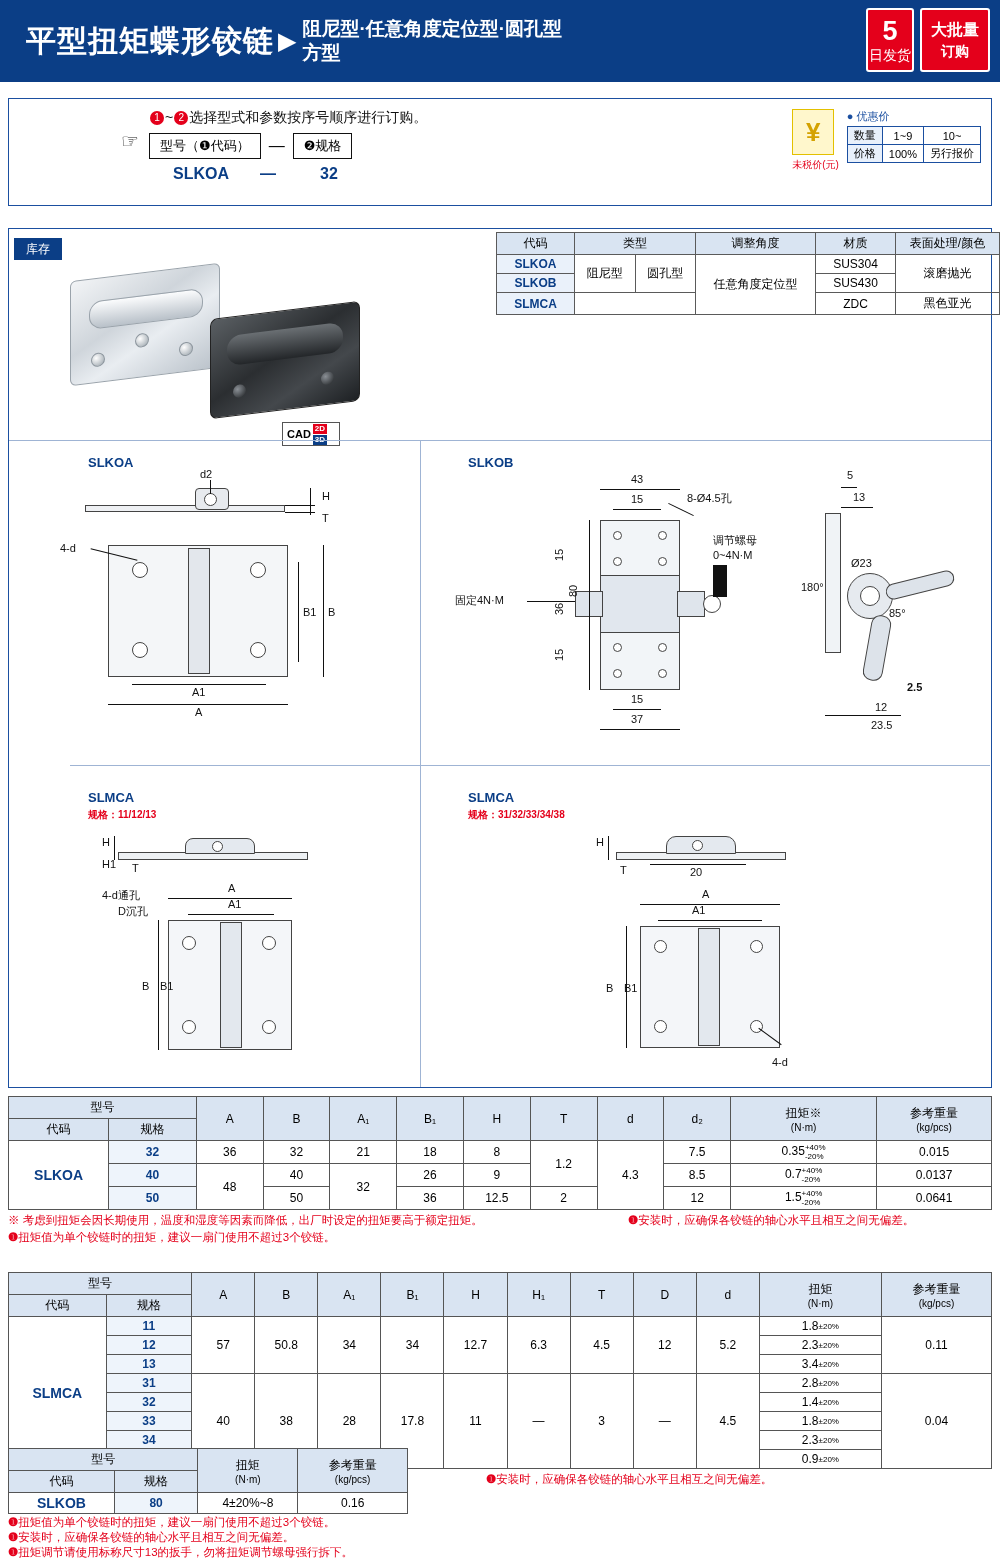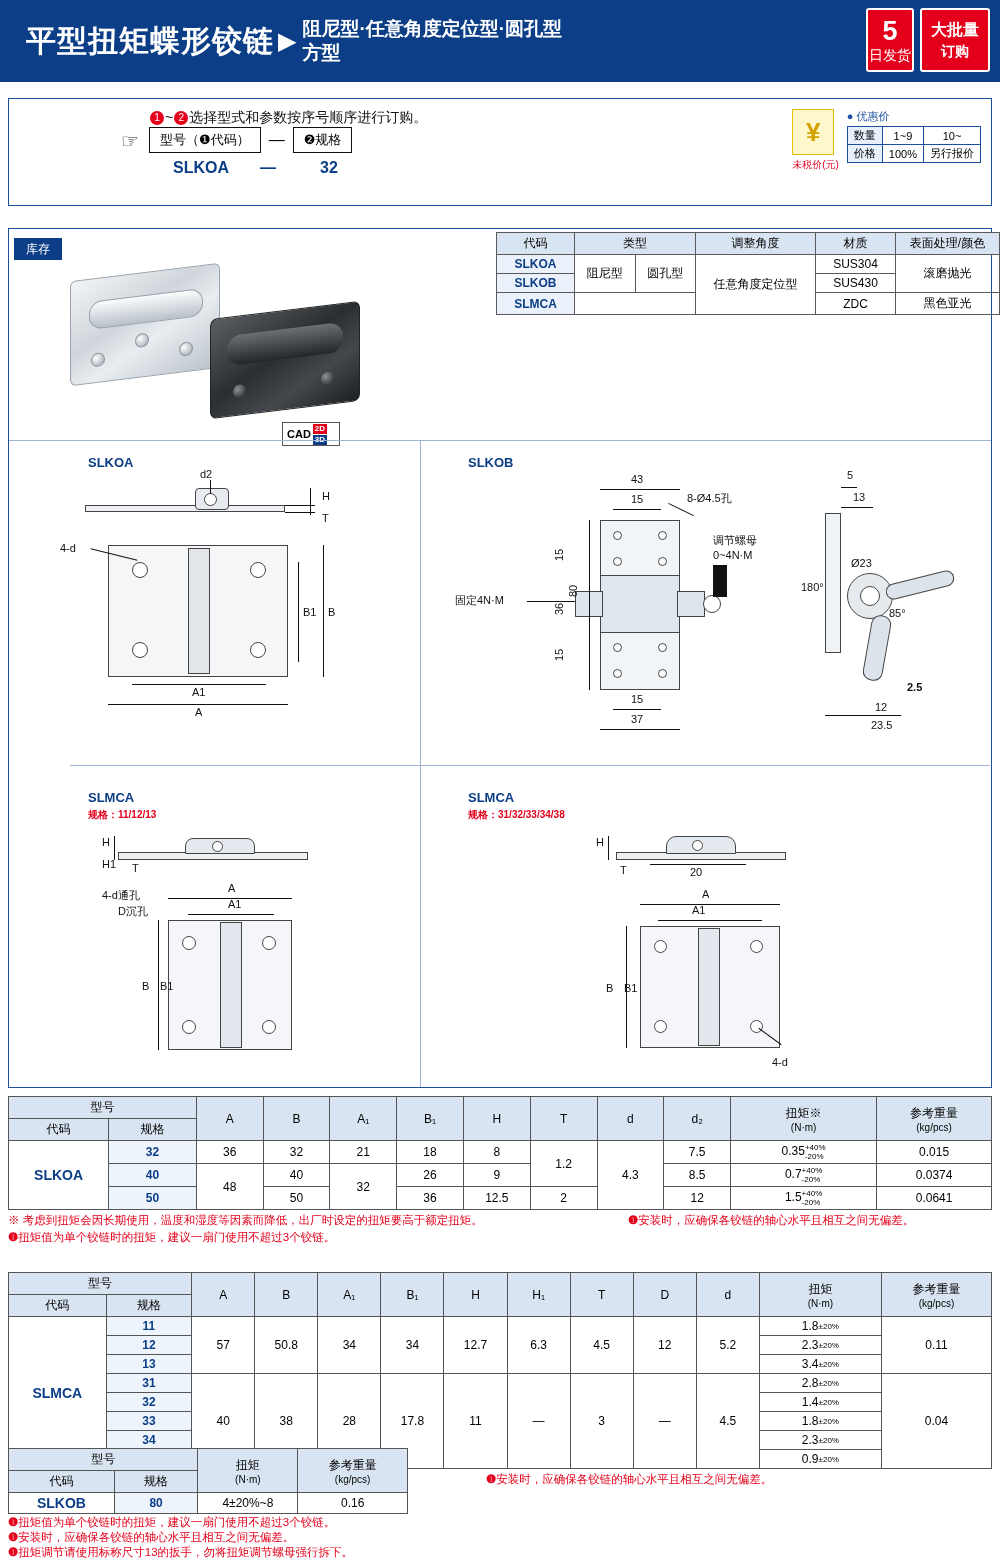--- a/index.html
+++ b/index.html
@@ -57,21 +57,21 @@
   .phone-icon {
     width:60px; height:52px; margin:0 auto;
     border:2px solid #111; border-radius:4px;
     display:flex; align-items:center; justify-content:center;
     font-size:22px; font-weight:bold; background:#fff;
   }
   .phone-cap { font-size:11px; margin-top:4px; color:#111; }
   .hand { position:absolute; left:112px; top:30px; font-size:20px; color:#111; }
 
   .order-main { position:absolute; left:140px; top:10px; }
-  .order-line1 { font-size:14px; color:#111; }
+  .order-line1 { font-size:14px; color:#111; margin-bottom:6px; }
   .circ {
     display:inline-block; width:14px; height:14px; border-radius:50%;
     background:#e4001b; color:#fff; font-size:10px; line-height:14px;
     text-align:center; vertical-align:middle; margin:0 1px;
   }
   .order-boxes { display:flex; align-items:center; gap:8px; }
   .obox {
     border:1px solid #111; padding:3px 10px; font-size:13px; background:#fff;
   }
   .dash { font-size:16px; }
@@ -511,21 +511,21 @@
         <td class="speccell">40</td>
         <td rowspan="2">48</td>
         <td>40</td>
         <td rowspan="2">32</td>
         <td>26</td>
         <td>9</td>
         <td>8.5</td>
         <td>
           <span>0.7</span><span class="tolbox"><span style="display:block">+40%</span><span style="display:block">-20%</span></span>
         </td>
-        <td>0.0374</td>
+        <td>0.0137</td>
       </tr>
       <tr>
         <td class="speccell">50</td>
         <td>50</td>
         <td>36</td>
         <td>12.5</td>
         <td>2</td>
         <td>12</td>
         <td>
           <span>1.5</span><span class="tolbox"><span style="display:block">+40%</span><span style="display:block">-20%</span></span>

